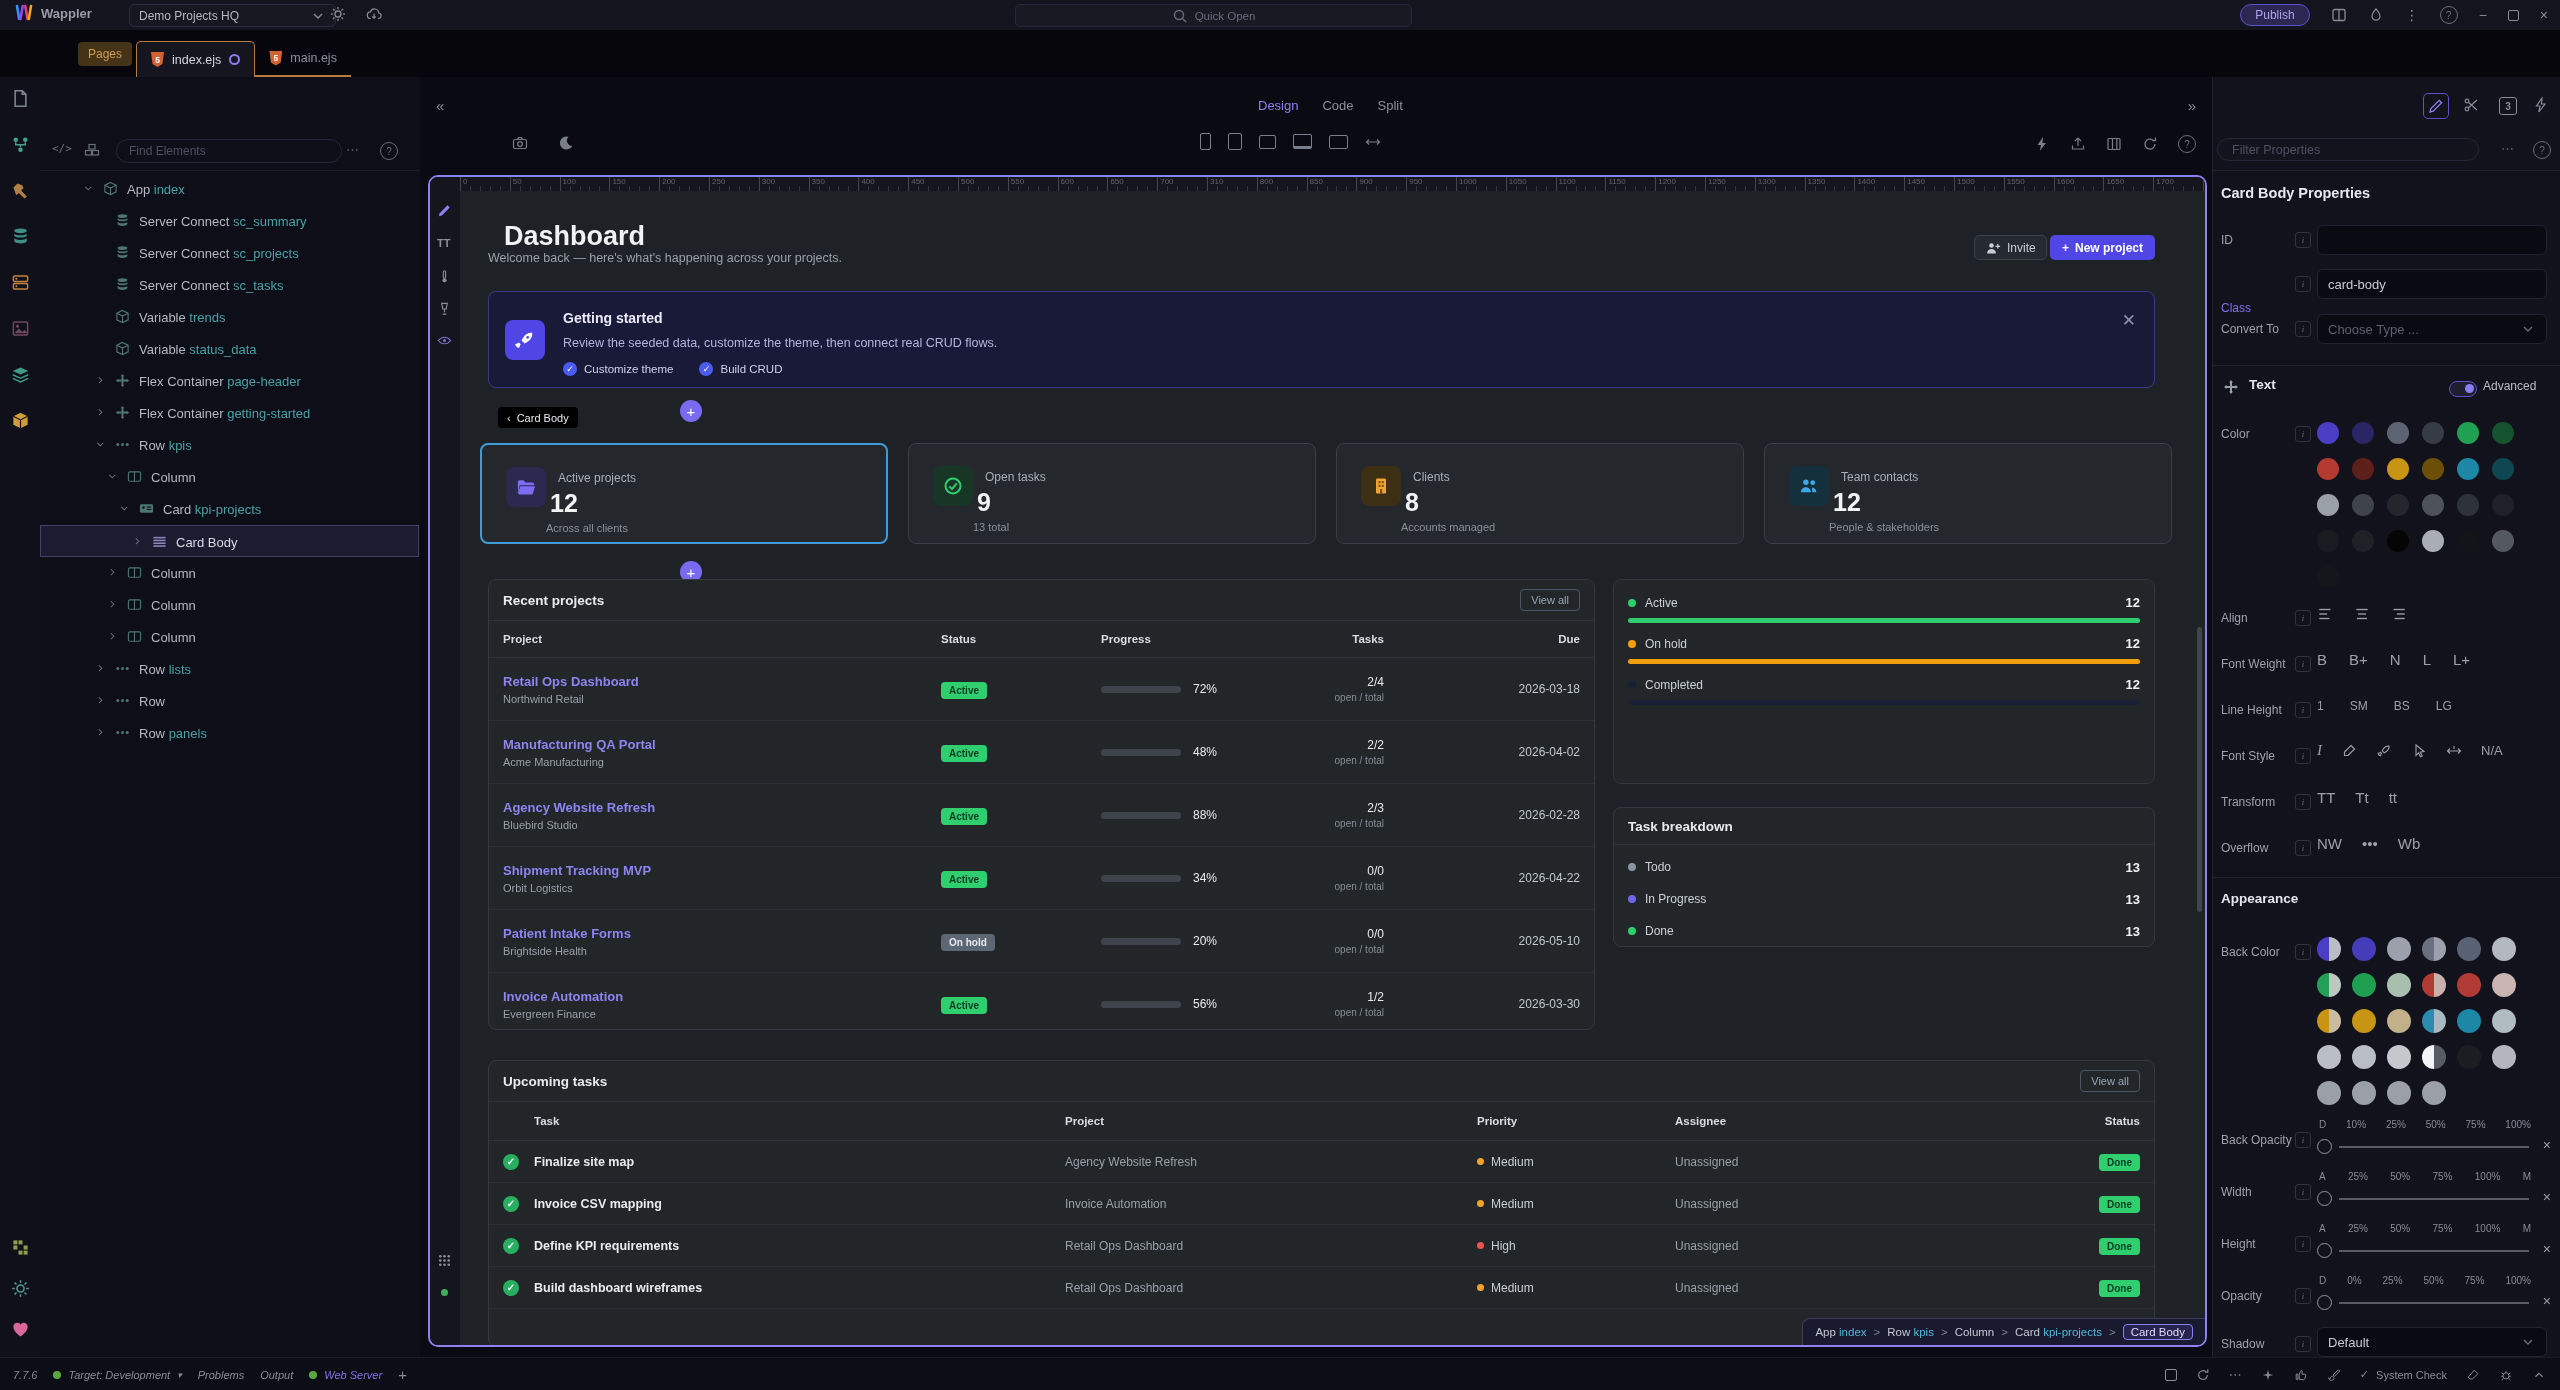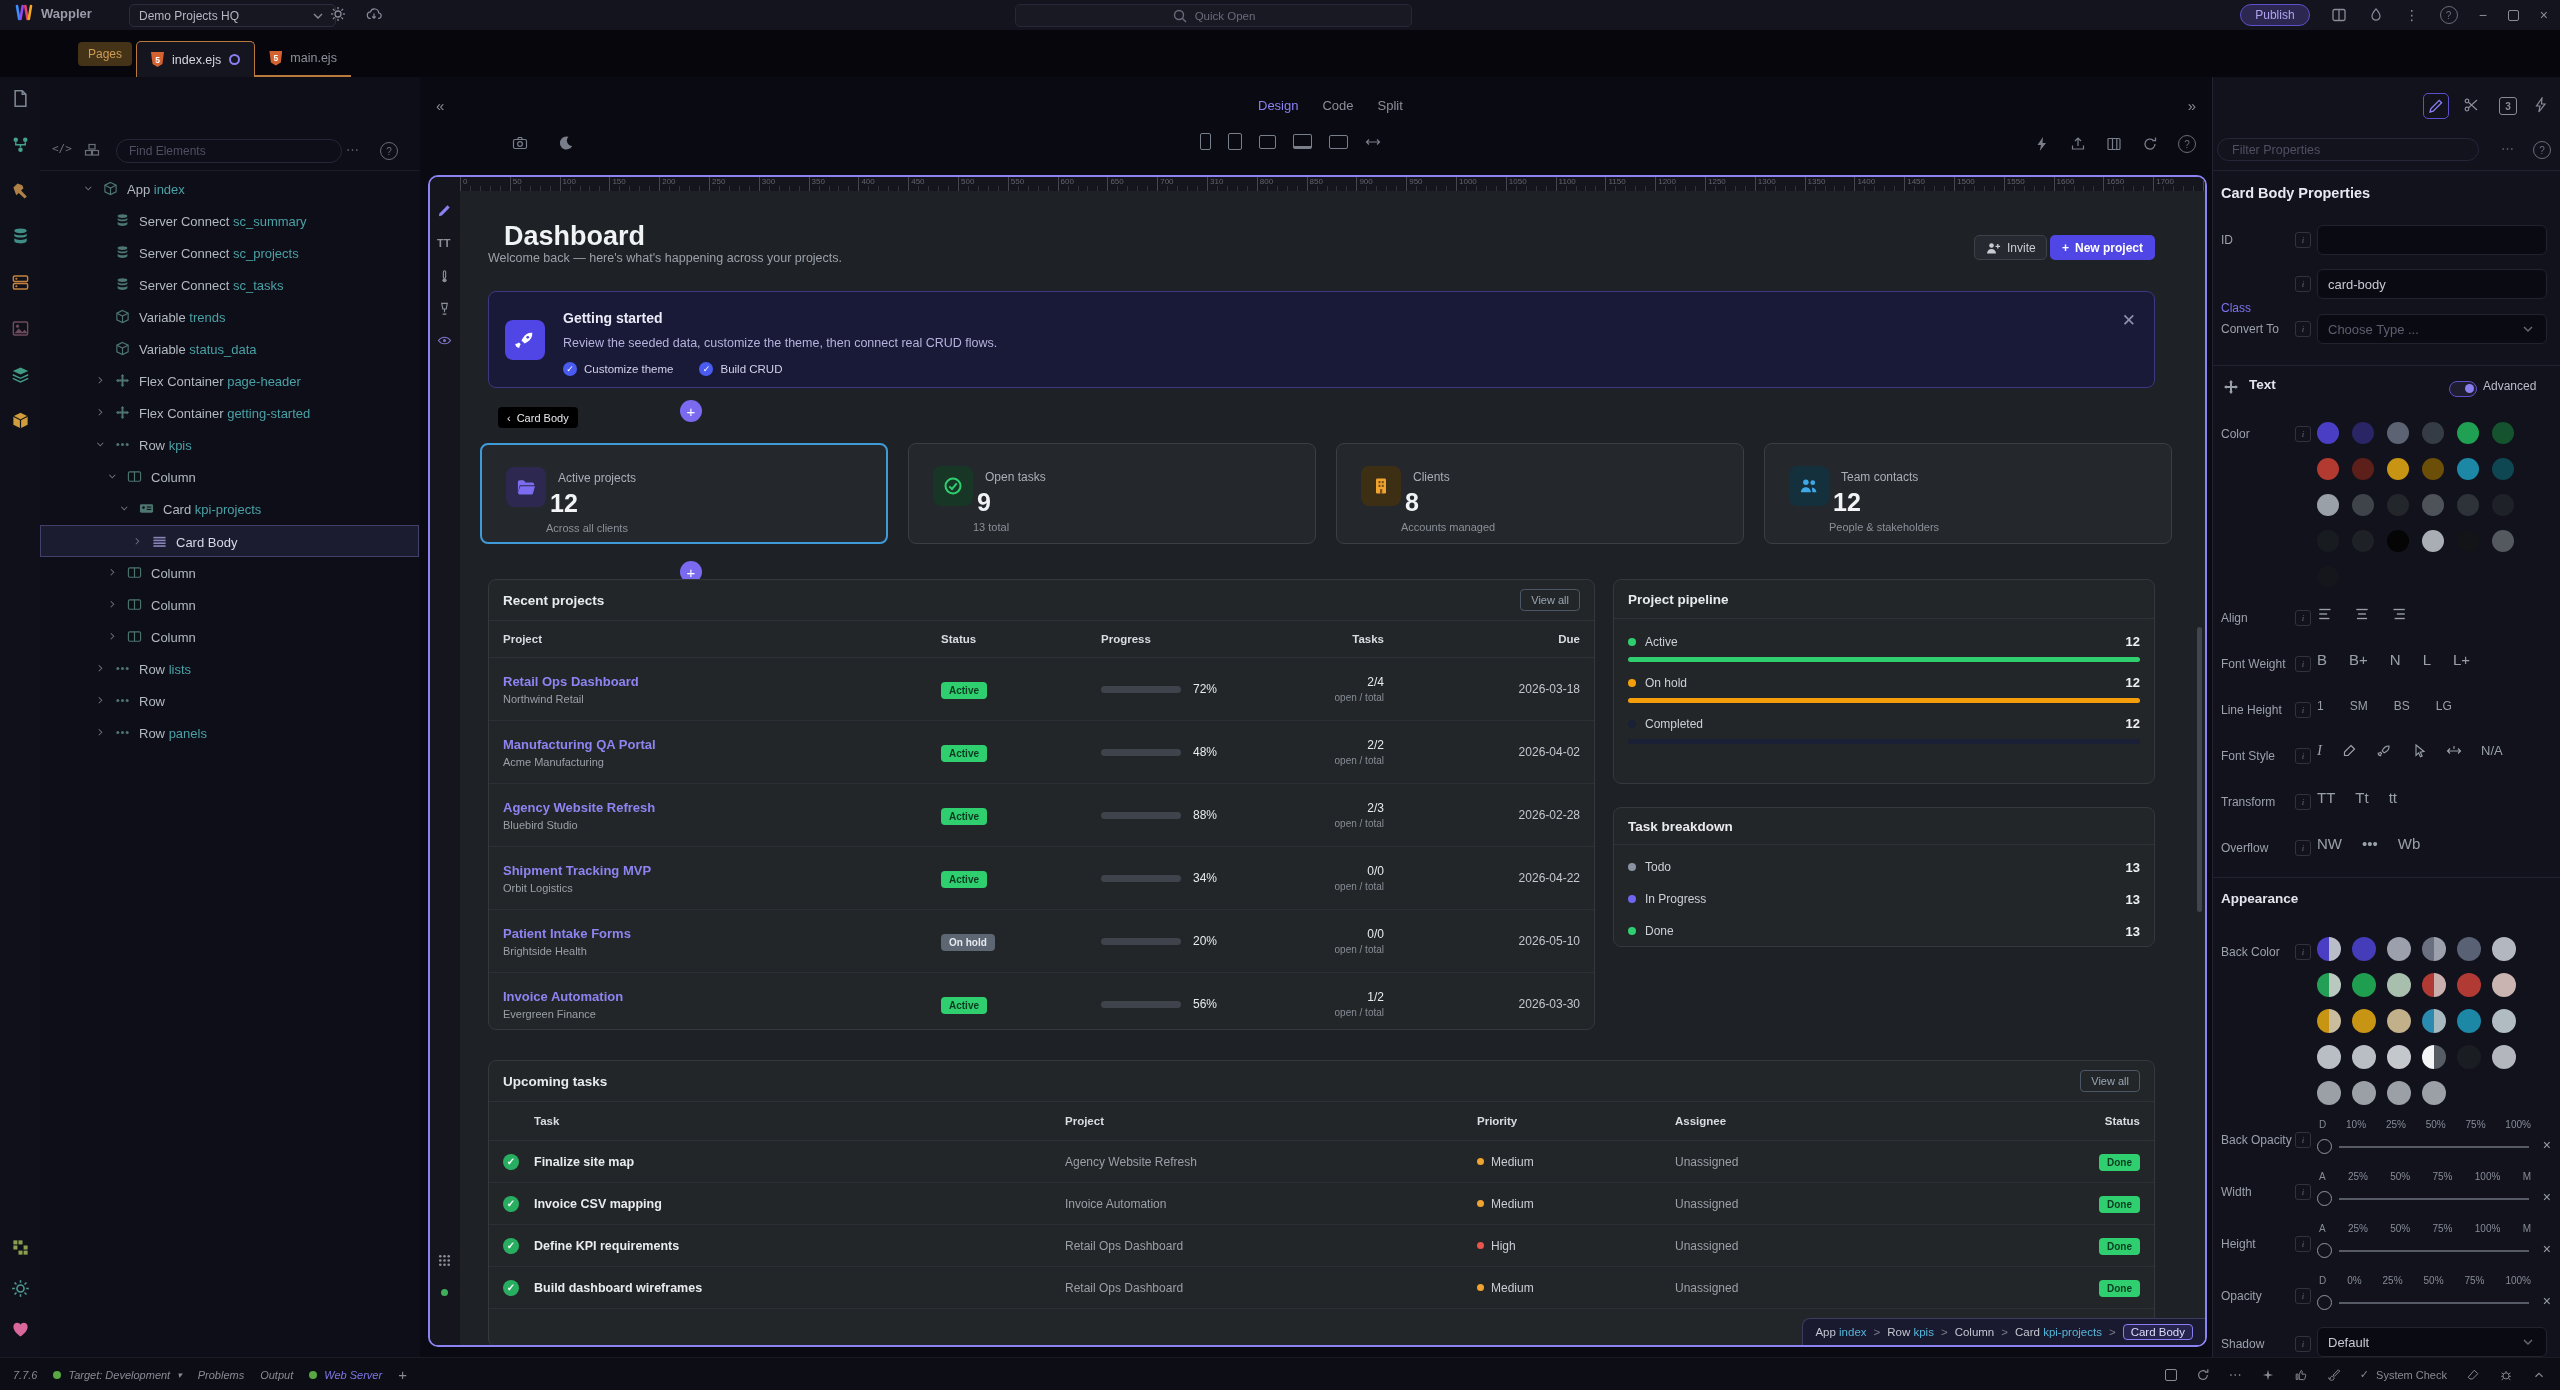--- a/index.html
+++ b/index.html
@@ -995,23 +995,20 @@
                 <span class="prog-pct">56%</span>
               </span>
               <span class="cell-r">
                 <div class="tasks-main">1/2</div>
                 <div class="tasks-sub">open / total</div>
               </span>
               <span class="cell-r due">2026-03-30</span>
             </div>
           </div>
         <div id="pipeline-panel" class="panel">
-            <div class="panel-head" style="height:38px;">
-              <span class="panel-title">Project pipeline</span>
-            </div>
             <div class="pl-body">
               <div class="pl-row">
                 <span class="dot" style="background:#2fcf70"></span>
                 <span class="pl-label">Active</span>
                 <span class="pl-value">12</span>
               </div>
               <div class="pl-bar" style="background:#2fcf70"></div>
               <div class="pl-row">
                 <span class="dot" style="background:#f59e0b"></span>
                 <span class="pl-label">On hold</span>

